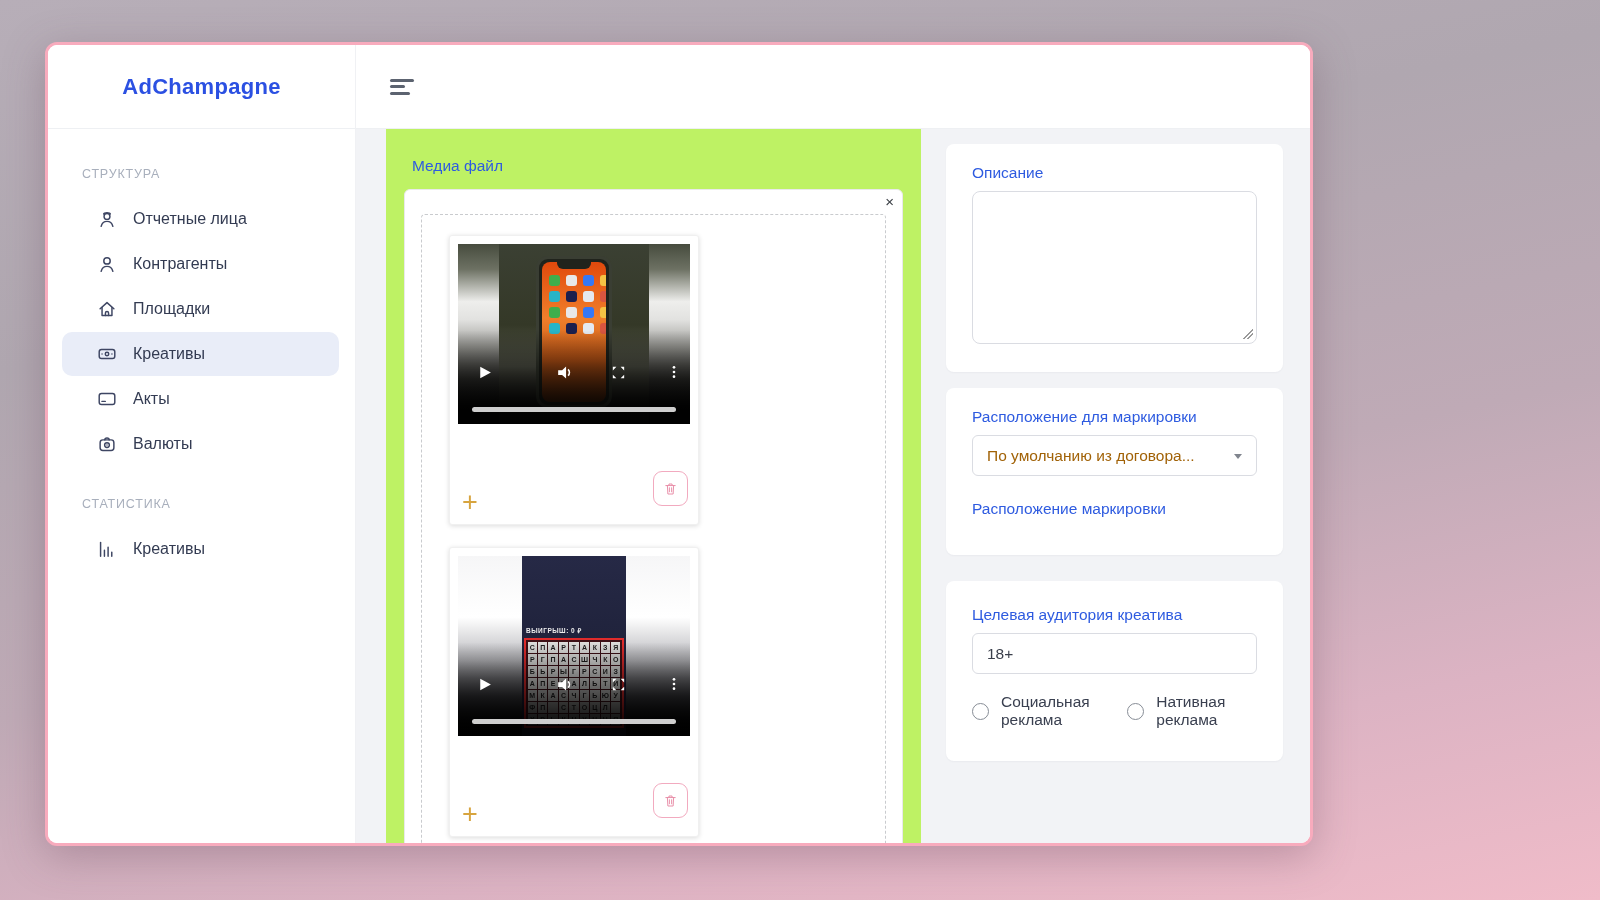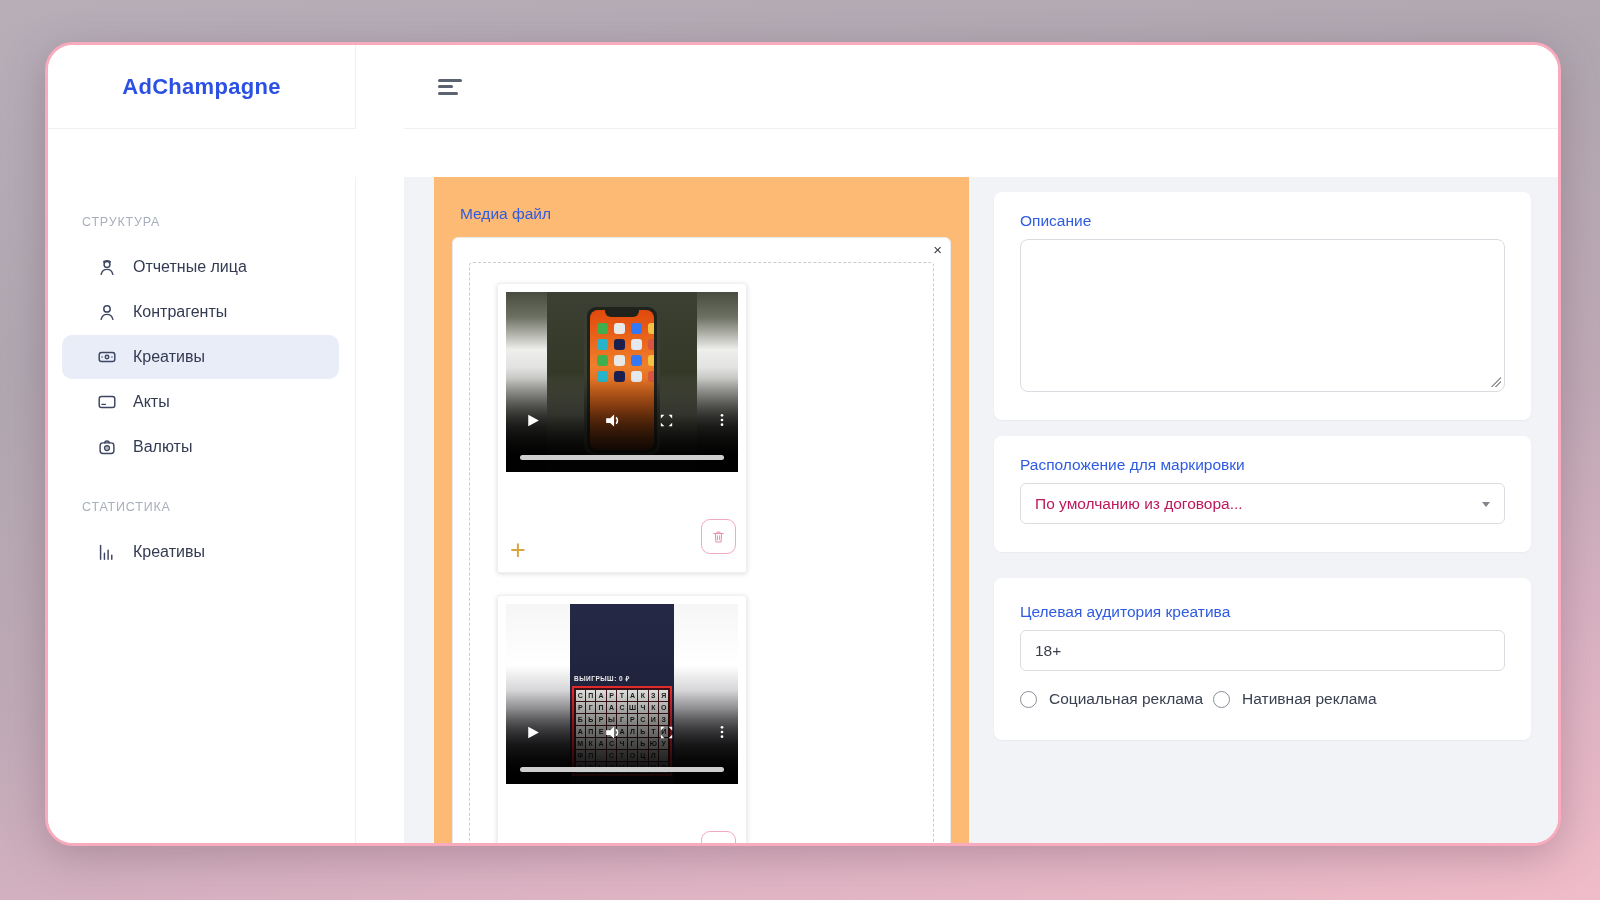--- a/index.html
+++ b/index.html
@@ -2,26 +2,25 @@
 <html><head>
 <meta charset="utf-8">
 <style>
   * { margin:0; padding:0; box-sizing:border-box; }
   html,body { width:1600px; height:900px; overflow:hidden; }
   body {
     font-family:"Liberation Sans", sans-serif;
     background: linear-gradient(168deg, #b7aeb8 0%, #b0a7b0 30%, #bfaab6 58%, #dcb3c3 80%, #f0bcc9 100%);
   }
   .window {
-    position:absolute; left:45px; top:42px; width:1516px; height:804px;
-    background:#fff; border:3px solid #f8abbd; border-radius:28px;
+    position:absolute; left:45px; top:42px; width:1268px; height:804px;
+    background:#fff; border:3px solid #f8abbd; border-radius:12px;
     box-shadow:0 10px 40px rgba(110,75,95,.35);
     display:grid; grid-template-columns:308px 1fr; grid-template-rows:84px 1fr;
     overflow:hidden;
-    gap:48px;
   }
   
   .logo-area {
     grid-column:1; grid-row:1; display:flex; align-items:center; justify-content:center;
     border-bottom:1px solid #eef0f3; border-right:1px solid #f0f1f4; background:#fff;
   }
   .logo { font-size:22px; font-weight:bold; color:#2b50e2; letter-spacing:.3px; }
   .sidebar {
     grid-column:1; grid-row:2; background:#fff; border-right:1px solid #f0f1f4;
     padding-top:38px; overflow:hidden;
@@ -42,21 +41,21 @@
   .topbar {
     grid-column:2; grid-row:1; background:#fff; border-bottom:1px solid #eef0f3;
     display:flex; align-items:center; padding-left:34px;
   }
   .hamburger { background:none; border:none; cursor:pointer; display:flex; flex-direction:column; gap:3.5px; }
   .hamburger i { display:block; height:3px; border-radius:2px; background:#5c6370; }
   .hamburger i:nth-child(1){ width:24px; } .hamburger i:nth-child(2){ width:15px; } .hamburger i:nth-child(3){ width:20px; }
   
   .content { grid-column:2; grid-row:2; background:#f2f3f6; display:flex; overflow:hidden; }
   .main-panel {
-    margin-left:30px; width:535px; background:#fdba74; height:100%;
+    margin-left:30px; width:535px; background:#bef264; height:100%;
     padding:16px 18px 0 18px; flex:0 0 auto;
   }
   .panel-label { color:#2e5be0; font-size:15.5px; margin:12px 0 14px 8px; }
   .media-card {
     position:relative; border:1px solid #e9e9ea; border-radius:6px; background:#fff;
     height:900px; padding:24px 16px 16px 16px;
   }
   .media-close {
     position:absolute; top:4px; right:8px; background:none; border:none; cursor:pointer;
     font-size:15px; color:#3c4046; line-height:1;
@@ -130,21 +129,21 @@
   .ta-wrap { position:relative; }
   .resize-grip {
     position:absolute; right:4px; bottom:5px; width:11px; height:11px; pointer-events:none;
     background:
       linear-gradient(135deg, transparent 0 54%, #9a9a9a 54% 62%, transparent 62% 72%, #9a9a9a 72% 80%, transparent 80%);
   }
   .selectbox {
     position:relative; height:41px; border:1px solid #dadce2; border-radius:6px; background:#fff;
     display:flex; align-items:center; padding:0 34px 0 14px; font-size:15.5px; cursor:pointer;
   }
-  .selectbox .val.placeholder { color:#be185d; }
+  .selectbox .val.placeholder { color:#a16207; }
   .selectbox .val.chosen { color:#3a3f4b; }
   .caret {
     position:absolute; right:14px; top:50%; margin-top:-2px;
     width:0; height:0; border-left:4.5px solid transparent; border-right:4.5px solid transparent; border-top:5.5px solid #80858e;
   }
   input.audience {
     width:100%; height:41px; border:1px solid #dadce2; border-radius:6px; font-size:15.5px;
     padding:0 14px; color:#3a3f4b; font-family:"Liberation Sans",sans-serif; outline:none;
   }
   .radio-row { display:flex; align-items:center; margin-top:19px; font-size:15.5px; color:#3a4050; }
@@ -188,20 +187,30 @@
     <div class="side-item">
       <span class="icn">
         <svg width="22" height="22" viewBox="0 0 24 24">
             <circle cx="12" cy="8.6" r="3.5"></circle>
             <path d="M5.6 20c1.1-4.1 4.1-5.4 6.4-5.4s5.3 1.3 6.4 5.4"></path>
           </svg>
       </span>
       <span>Контрагенты</span>
     </div>
 
+    <div class="side-item">
+      <span class="icn">
+        <svg width="22" height="22" viewBox="0 0 24 24">
+            <path d="M4.5 11.8 12 5l7.5 6.8"></path>
+            <path d="M6.6 10.4V19h10.8v-8.6"></path>
+            <path d="M10.3 19v-2.6a1.7 1.7 0 0 1 3.4 0V19"></path>
+          </svg>
+      </span>
+      <span>Площадки</span>
+    </div>
 
 
     <div class="side-item active">
       <span class="icn">
         <svg width="22" height="22" viewBox="0 0 24 24">
             <rect x="3.5" y="7" width="17" height="10" rx="2.5"></rect>
             <circle cx="12" cy="12" r="1.9"></circle>
             <path d="M6.6 12h.01M17.4 12h.01"></path>
           </svg>
       </span>
@@ -451,20 +460,21 @@
           <span class="resize-grip"></span>
         </div>
       </div>
 
       <div class="rcard">
         <div class="f-label">Расположение для маркировки</div>
         <div class="selectbox">
           <span class="val placeholder">По умолчанию из договора...</span>
           <span class="caret"></span>
         </div>
+        <div class="f-label mt">Расположение маркировки</div>
       </div>
 
       <div class="rcard third">
         <div class="f-label">Целевая аудитория креатива</div>
         <input class="audience" type="text" value="18+" style="">
         <div class="radio-row">
           <label class="radio-opt">
             <span class="radio-circle"></span>
             <span>Социальная реклама</span>
           </label>

